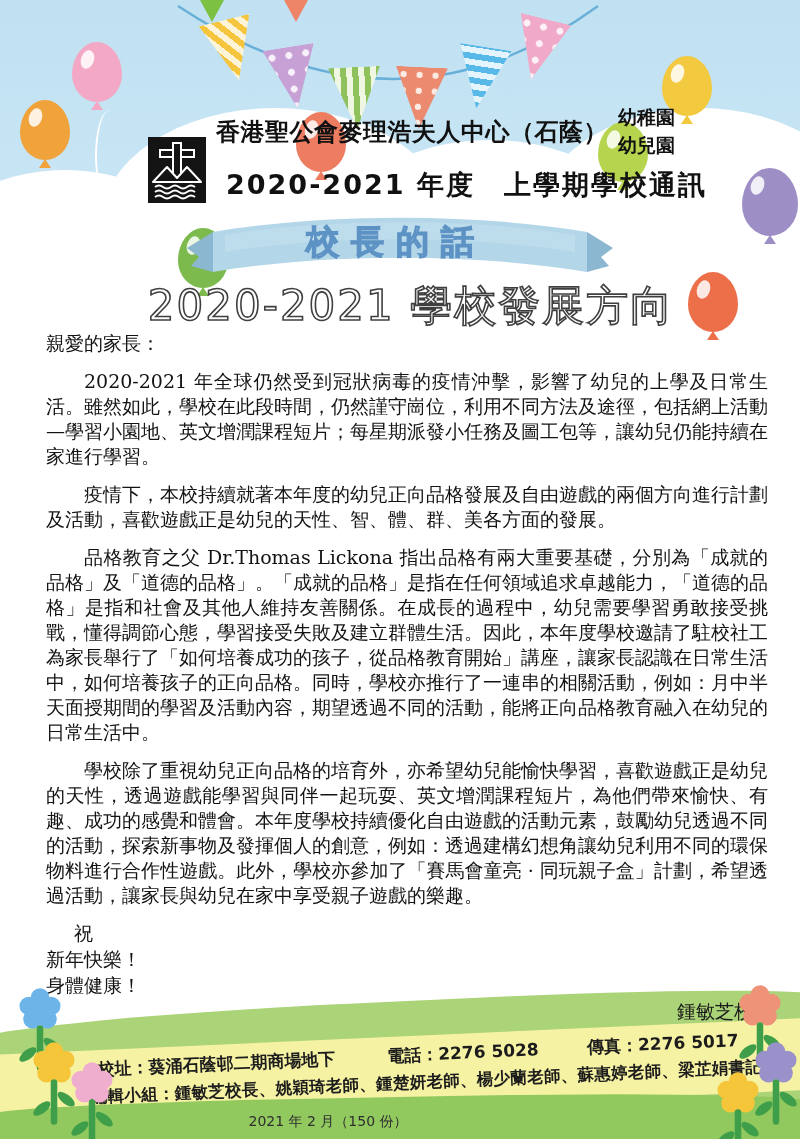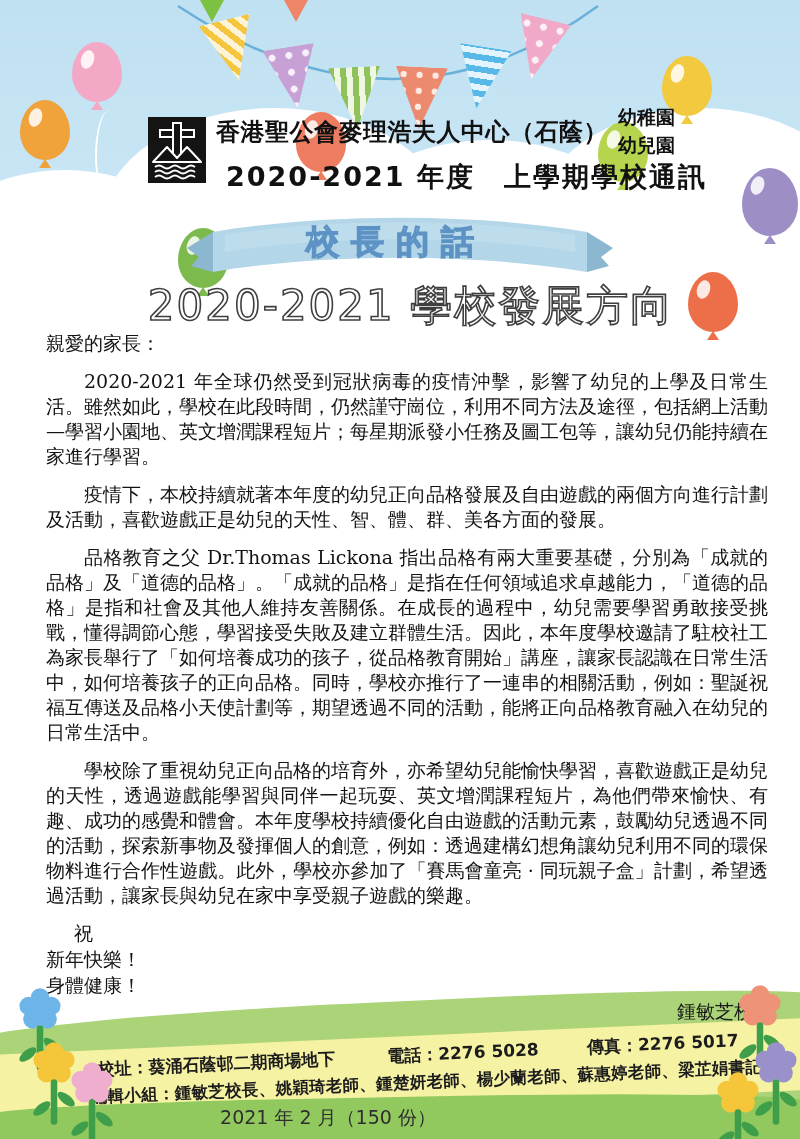--- a/index.html
+++ b/index.html
@@ -43,26 +43,26 @@
   .b2{left:20px;top:100px;color:#f0a23b;}
   .b3{left:296px;top:112px;color:#ed7c61;}
   .b4{left:178px;top:228px;color:#7cba4d;}
   .b5{left:598px;top:122px;color:#b6d44d;}
   .b6{left:662px;top:56px;color:#f2c93f;}
   .b7{left:742px;top:168px;color:#9d8fc6;}
   .b7 .bl{width:56px;height:68px;}
   .b8{left:688px;top:272px;color:#ec6f4a;}
 
   
-  .header{position:absolute;left:148px;top:104px;z-index:5;display:flex;gap:10px;align-items:center;color:#111;}
+  .header{position:absolute;left:148px;top:104px;z-index:5;display:flex;gap:10px;align-items:flex-end;color:#111;}
   .logo{flex:0 0 auto;}
   .name-row{display:flex;align-items:center;gap:10px;}
   .school-name{font-size:24px;font-weight:700;letter-spacing:0.5px;white-space:nowrap;}
   .branches{display:flex;flex-direction:column;font-size:19px;font-weight:700;line-height:1.45;}
-  .newsletter-title{padding-left:10px;font-size:27px;font-weight:700;letter-spacing:2px;white-space:nowrap;}
+  .newsletter-title{margin-top:8px;padding-left:10px;font-size:27px;font-weight:700;letter-spacing:2px;white-space:nowrap;}
 
   
   .ribbon{position:absolute;left:185px;top:208px;width:430px;height:80px;z-index:5;}
   .ribbon-label{position:absolute;left:0;right:8px;top:12px;text-align:center;
                 font-size:33px;font-weight:700;letter-spacing:12px;
                 color:rgba(235,246,252,.85);-webkit-text-stroke:1.3px #5d92c4;}
   .section-title{position:absolute;left:0;width:800px;top:278px;z-index:5;text-align:center;
                  font-size:42px;font-weight:500;letter-spacing:2px;
                  color:#fdfdfd;margin-left:11px;-webkit-text-stroke:1.6px #3f3f3f;}
   @supports not (-webkit-text-stroke:1px #000){
@@ -89,21 +89,21 @@
              transform:rotate(-2.6deg);border-radius:46% 38% 0 0/22px 18px 0 0;}
   .info-band{position:absolute;left:-30px;top:55px;width:880px;height:72px;background:#f6f2a4;
              transform:rotate(-2.6deg);color:#1c1c1c;}
   .info-line1{display:flex;gap:0;padding:8px 0 0 128px;font-size:17px;font-weight:700;}
   .info-line1 .addr{width:290px;}
   .info-line1 .tel{width:200px;}
   .info-line2{padding:5px 0 0 120px;font-size:16.5px;font-weight:700;letter-spacing:0.3px;}
   .grass-bottom{position:absolute;left:-10px;bottom:-8px;width:820px;height:50px;background:#92c95f;
                 transform:rotate(-1.1deg);border-radius:36% 44% 0 0/10px 13px 0 0;}
   .issue{position:absolute;left:0;width:656px;bottom:8px;text-align:center;
-         font-size:19px;color:#2e2e2e;z-index:4;}
+         font-size:14px;color:#2e2e2e;z-index:4;}
   .flower{position:absolute;z-index:7;}
   .flw-blue{left:12px;top:986px;color:#6db5e8;}
   .flw-yellow-l{left:26px;top:1040px;color:#f5c53a;}
   .flw-pink{left:64px;top:1060px;color:#f0aecf;}
   .flw-salmon{left:732px;top:983px;color:#ef9378;}
   .flw-purple{left:748px;top:1040px;color:#9a90ca;}
   .flw-yellow-r{left:710px;top:1070px;color:#f5c53a;}
 </style>
 </head>
 <body>
@@ -195,21 +195,21 @@
     </svg>
     <div class="ribbon-label">校長的話</div>
   </div>
 
   <div class="section-title">2020-2021 學校發展方向</div>
 
   <div class="letter">
     <p class="salutation">親愛的家長：</p>
     <p class="para">2020-2021 年全球仍然受到冠狀病毒的疫情沖擊，影響了幼兒的上學及日常生活。雖然如此，學校在此段時間，仍然謹守崗位，利用不同方法及途徑，包括網上活動—學習小園地、英文增潤課程短片；每星期派發小任務及圖工包等，讓幼兒仍能持續在家進行學習。</p>
     <p class="para">疫情下，本校持續就著本年度的幼兒正向品格發展及自由遊戲的兩個方向進行計劃及活動，喜歡遊戲正是幼兒的天性、智、體、群、美各方面的發展。</p>
-    <p class="para">品格教育之父 Dr.Thomas Lickona 指出品格有兩大重要基礎，分別為「成就的品格」及「道德的品格」。「成就的品格」是指在任何領域追求卓越能力，「道德的品格」是指和社會及其他人維持友善關係。在成長的過程中，幼兒需要學習勇敢接受挑戰，懂得調節心態，學習接受失敗及建立群體生活。因此，本年度學校邀請了駐校社工為家長舉行了「如何培養成功的孩子，從品格教育開始」講座，讓家長認識在日常生活中，如何培養孩子的正向品格。同時，學校亦推行了一連串的相關活動，例如：聖誕祝福互傳送及品格小天使計劃等，期望透過不同的活動，能將正向品格教育融入在幼兒的日常生活中。</p>
+    <p class="para">品格教育之父 Dr.Thomas Lickona 指出品格有兩大重要基礎，分別為「成就的品格」及「道德的品格」。「成就的品格」是指在任何領域追求卓越能力，「道德的品格」是指和社會及其他人維持友善關係。在成長的過程中，幼兒需要學習勇敢接受挑戰，懂得調節心態，學習接受失敗及建立群體生活。因此，本年度學校邀請了駐校社工為家長舉行了「如何培養成功的孩子，從品格教育開始」講座，讓家長認識在日常生活中，如何培養孩子的正向品格。同時，學校亦推行了一連串的相關活動，例如：月中半天面授期間的學習及活動內容，期望透過不同的活動，能將正向品格教育融入在幼兒的日常生活中。</p>
     <p class="para">學校除了重視幼兒正向品格的培育外，亦希望幼兒能愉快學習，喜歡遊戲正是幼兒的天性，透過遊戲能學習與同伴一起玩耍、英文增潤課程短片，為他們帶來愉快、有趣、成功的感覺和體會。本年度學校持續優化自由遊戲的活動元素，鼓勵幼兒透過不同的活動，探索新事物及發揮個人的創意，例如：透過建構幻想角讓幼兒利用不同的環保物料進行合作性遊戲。此外，學校亦參加了「賽馬會童亮 · 同玩親子盒」計劃，希望透過活動，讓家長與幼兒在家中享受親子遊戲的樂趣。</p>
     <p class="wish">祝</p>
     <p class="wish-line">新年快樂！</p>
     <p class="wish-line">身體健康！</p>
   </div>
 
   <div class="signature">鍾敏芝校長</div>
 
   <div class="footer">
     <div class="grass-top"></div>

